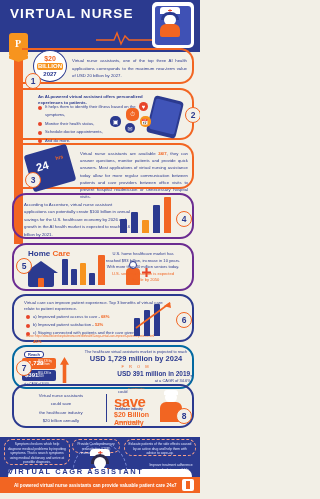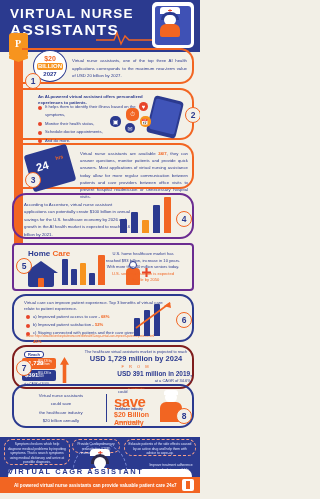--- a/index.html
+++ b/index.html
@@ -58,21 +58,21 @@
   .s3txt { position:absolute; left:58px; top:5px; width:108px; font-size:4.3px; color:#2b3a8f; line-height:7.2px; text-align:justify; }
   .t247 { color:#f26522; font-weight:bold; }
 
   
   .sec4 { position:absolute; left:12px; top:193px; width:182px; height:46px; border:2px solid #6b2c91; border-radius:14px; }
   .s4txt { position:absolute; left:10px; top:6px; width:110px; font-size:4.3px; color:#2b3a8f; line-height:7.4px; }
   .s4bars { position:absolute; right:18px; bottom:4px; width:54px; height:36px; }
   .bar { position:absolute; bottom:0; width:7px; border-radius:1px 1px 0 0; }
 
   
-  .sec5 { position:absolute; left:12px; top:243px; width:182px; height:48px; border:2px solid #6b2c91; border-radius:4px; background:#f3f0e7; }
+  .sec5 { position:absolute; left:12px; top:243px; width:182px; height:48px; border:2px solid #6b2c91; border-radius:14px; background:#f3f0e7; }
   .hc1 { position:absolute; left:14px; top:4px; color:#2b3a8f; font-size:8px; font-weight:bold; }
   .hc2 { color:#f26522; }
   .house { position:absolute; left:10px; top:16px; width:34px; height:26px; }
   .house .roof { position:absolute; left:0; top:0; width:34px; height:12px; background:#2b3a8f; clip-path:polygon(50% 0,100% 100%,0 100%); }
   .house .body { position:absolute; left:4px; top:11px; width:26px; height:15px; background:#2b3a8f; border-radius:0 0 2px 2px; }
   .house .door { position:absolute; left:14px; top:17px; width:6px; height:9px; background:#f26522; border-radius:1px 1px 0 0; }
   .hcbars { position:absolute; left:48px; bottom:4px; width:58px; height:34px; }
   .s5txt { position:absolute; right:6px; top:6px; width:86px; font-size:4.1px; color:#2b3a8f; line-height:6.6px; text-align:center; }
   .s5hi { color:#f26522; }
   .nursepic { position:absolute; left:112px; bottom:4px; width:14px; height:26px; }
@@ -85,21 +85,21 @@
   .s6lead { position:absolute; left:10px; top:4px; width:148px; font-size:4.3px; color:#2b3a8f; line-height:6.4px; }
   .s6list { position:absolute; left:12px; top:17px; width:120px; }
   .s6list li { list-style:none; font-size:4.2px; color:#2b3a8f; line-height:8.2px; position:relative; padding-left:7px; }
   .s6list li:before { content:""; position:absolute; left:0; top:2.4px; width:4px; height:4px; border-radius:50%; background:#e8452a; }
   .pc { color:#f26522; font-weight:bold; }
   .src { position:absolute; left:12px; bottom:2px; font-size:2.6px; color:#f26522; }
   .s6bars { position:absolute; right:22px; bottom:4px; width:40px; height:34px; }
   .arrow6 { position:absolute; right:18px; top:4px; width:40px; height:30px; }
 
   
-  .sec7 { position:absolute; left:12px; top:345px; width:182px; height:44px; border:2px solid #7f1d1d; border-radius:14px; }
+  .sec7 { position:absolute; left:12px; top:345px; width:182px; height:44px; border:2px solid #0369a1; border-radius:14px; }
   .reachbox { position:absolute; left:8px; top:4px; width:52px; height:34px; }
   .reachlbl { position:absolute; left:2px; top:0px; background:#fff; border:1px solid #2b3a8f; border-radius:3px; font-size:4px; color:#2b3a8f; padding:0 3px; font-weight:bold; }
   .tag1 { position:absolute; left:0; top:7px; width:34px; height:11px; background:#f26522; border-radius:2px; }
   .tag2 { position:absolute; left:0; top:19px; width:34px; height:11px; background:#2b3a8f; border-radius:2px; }
   .tagv { color:#fff; font-size:6px; font-weight:bold; position:absolute; left:3px; top:2px; }
   .tagu { color:#fff; font-size:2.6px; position:absolute; left:16px; top:2px; line-height:3.4px; }
   .uparrow { position:absolute; left:38px; top:6px; width:9px; height:26px; background:#f26522; clip-path:polygon(30% 100%,70% 100%,70% 30%,100% 30%,50% 0,0 30%,30% 30%); }
   .s7r { position:absolute; left:66px; top:3px; width:112px; }
   .s7a { font-size:3.8px; color:#2b3a8f; text-align:center; }
   .s7b { font-size:7.5px; color:#2b3a8f; font-weight:bold; text-align:center; line-height:10px; }
@@ -143,21 +143,20 @@
   .flogo { position:absolute; right:6px; top:2px; width:12px; height:12px; background:#fff; border-radius:2px; }
   .flogo:after { content:""; position:absolute; left:4px; top:2px; width:4px; height:8px; background:#f26522; }
 </style>
 </head>
 <body>
 
 <div class="page">
 
   <div class="header">
     <div class="hdr-title">VIRTUAL NURSE</div>
-    <div class="hdr-title2">ASSISTANTS</div>
     <svg class="ekg" viewBox="0 0 70 16">
         <polyline points="0,10 14,10 18,10 21,3 25,14 29,6 33,10 70,10" fill="none" stroke="#f26522" stroke-width="1.4"></polyline>
       </svg>
     <div class="hdr-phone">
       <div class="screen"></div>
       <div class="nursefig">
         <div class="nursecap"></div>
           <div class="nfhair"></div>
           <div class="nfface"></div>
           <div class="nfbody"></div>

